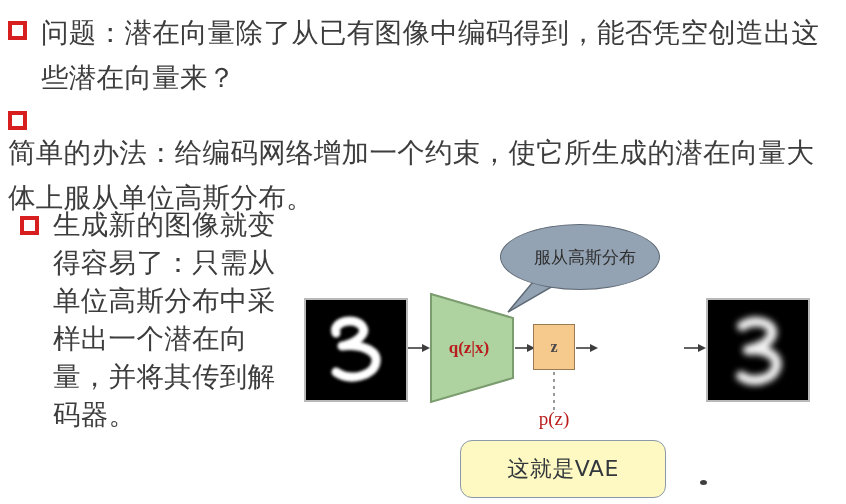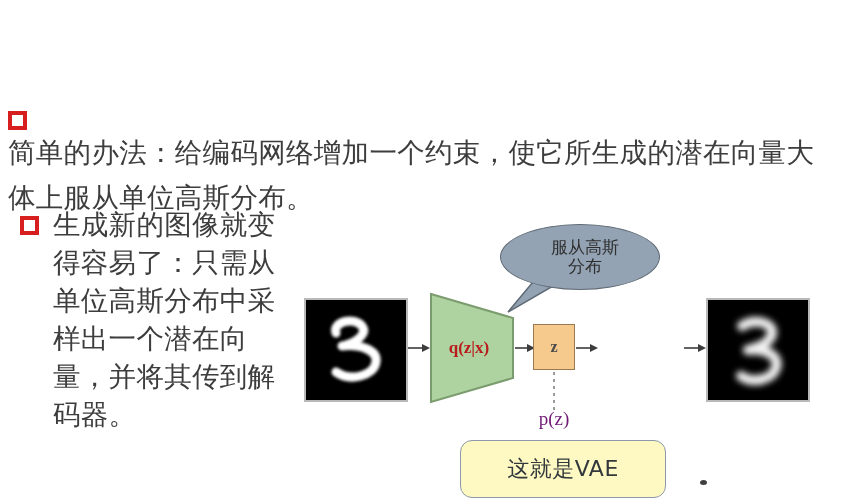--- a/index.html
+++ b/index.html
@@ -131,21 +131,21 @@
     background-repeat: repeat-y;
   }
 
   .pz-label {
     position: absolute;
     left: 216px;
     top: 186px;
     width: 84px;
     text-align: center;
     font-size: 19px;
-    color: #701a75;
+    color: #b91c1c;
     font-family: "Liberation Serif", "DejaVu Serif", serif;
   }
 
   
   .speech-bubble {
     position: absolute;
     left: 204px;
     top: 2px;
     width: 160px;
     height: 66px;
@@ -163,21 +163,21 @@
     left: 6px;
     top: 38px;
     width: 56px;
     height: 52px;
   }
   .bubble-tail svg { display: block; overflow: visible; }
   .bubble-text {
     position: absolute;
     inset: 0;
     display: flex;
-    flex-direction: column;
+    flex-direction: row;
     align-items: center;
     justify-content: center;
     text-align: center;
     font-size: 17px;
     line-height: 19px;
     color: #2e2e2e;
     font-family: "DejaVu Serif", "Liberation Serif", serif;
     padding-left: 10px;
     box-sizing: border-box;
     pointer-events: none;
@@ -211,20 +211,24 @@
     height: 5px;
     background: #3f3f3f;
     border-radius: 50%;
   }
 </style>
 </head>
 <body>
 
 <div class="slide">
 
+  <div class="bullet" id="bullet-1">
+    <div class="bullet-marker"></div>
+    <div class="bullet-text">问题：潜在向量除了从已有图像中编码得到，能否凭空创造出这些潜在向量来？</div>
+  </div>
 
   <div class="bullet" id="bullet-2">
     <div class="bullet-marker"></div>
     <div class="bullet-text">简单的办法：给编码网络增加一个约束，使它所生成的潜在向量大体上服从单位高斯分布。</div>
   </div>
 
   <div class="bullet" id="bullet-3">
     <div class="bullet-marker"></div>
     <div class="bullet-text">生成新的图像就变得容易了：只需从单位高斯分布中采样出一个潜在向量，并将其传到解码器。</div>
   </div>

